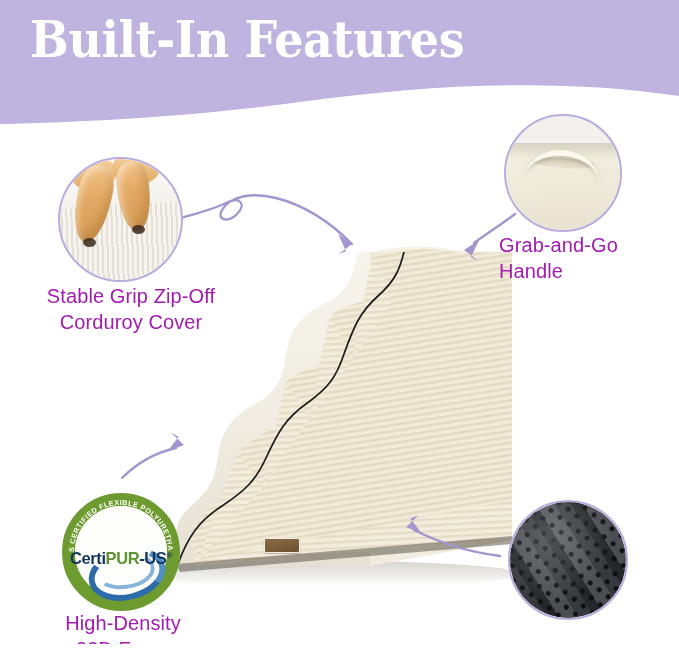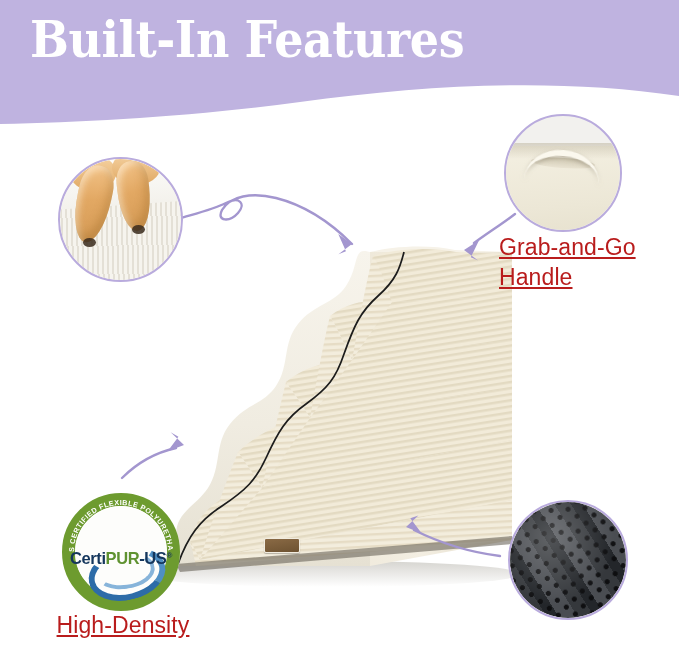--- a/index.html
+++ b/index.html
@@ -37,26 +37,25 @@
     letter-spacing: -0.5px;
     color: #ffffff;
     transform: scaleX(0.92);
     transform-origin: left top;
     white-space: nowrap;
   }
 
   
   .label {
     position: absolute;
-    color: #b91c1c;
-    font-size: 23px;
+    color: #a21caf;
+    font-size: 20px;
     line-height: 1.32;
     letter-spacing: 0.1px;
     white-space: pre-line;
-    text-decoration: underline;
   }
   .label.center { text-align: center; }
   .label.left { text-align: left; }
 
   
   .inset {
     position: absolute;
     border-radius: 50%;
     border: 2.5px solid #b9abdd;
     overflow: hidden;
@@ -421,20 +420,22 @@
     </svg>
 
     <div class="badge-swoosh"></div>
     <div class="badge-swoosh2"></div>
 
     <div class="badge-wordmark">
       <span class="wm-certi">Certi</span><span class="wm-pur">PUR</span><span class="wm-us">-US</span><span class="wm-reg">®</span>
     </div>
   </div>
 
+  <div class="label center" style="left:6px; top:283px; width:250px;">Stable Grip Zip-Off
+Corduroy Cover</div>
 
   <div class="label left" style="left:499px; top:232px; width:180px;">Grab-and-Go
 Handle</div>
 
   <div class="label center" style="left:18px; top:610px; width:210px;">High-Density
 33D Foam</div>
 
 
 </div>
 

